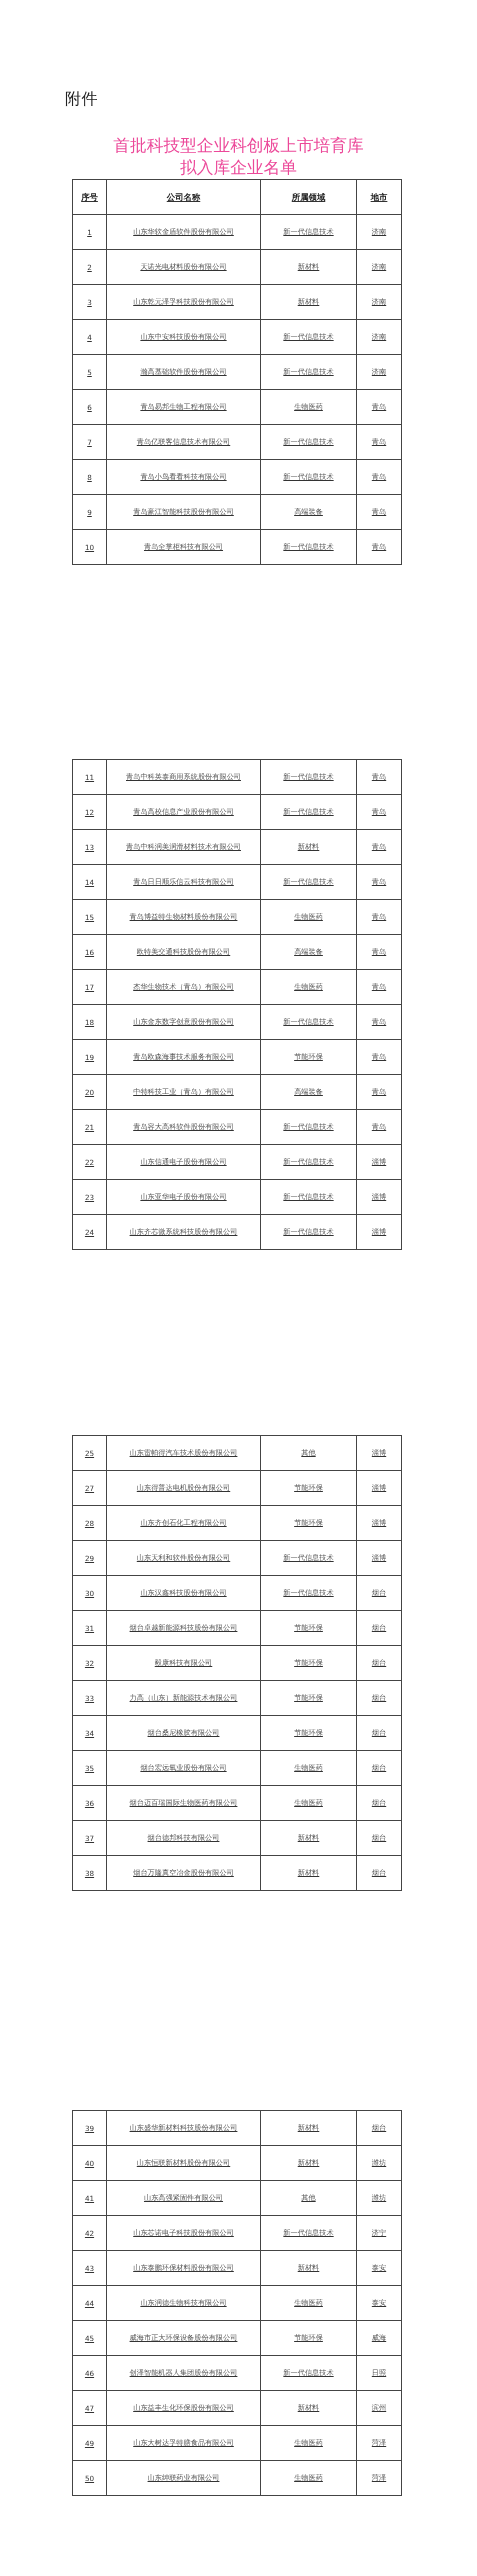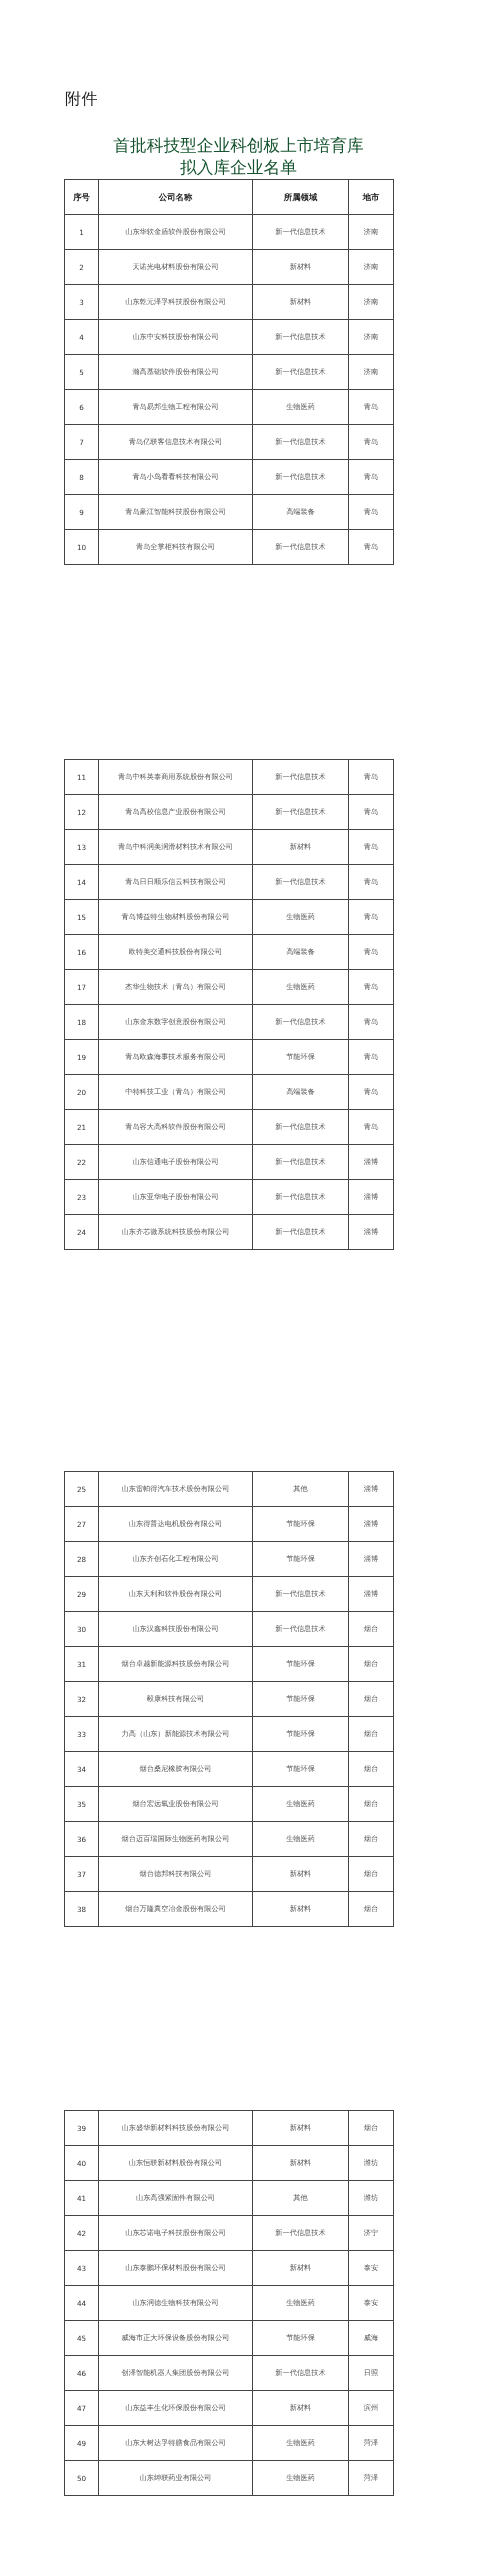--- a/index.html
+++ b/index.html
@@ -7,42 +7,42 @@
       width: 477px; height: 2576px; position: relative; overflow: hidden;
       font-family: "DejaVu Sans", "Liberation Sans", sans-serif;
       color: #333;
     }
     .attach-label {
       position: absolute; left: 65px; top: 89px;
       font-size: 16px; color: #222; letter-spacing: 0.4px;
     }
     .title {
       position: absolute; left: 0; width: 477px; text-align: center;
-      color: #14532d; font-size: 16.7px; line-height: 22px;
+      color: #ec4899; font-size: 16.7px; line-height: 22px;
       top: 134px;
     }
     .title div { margin: 0; }
     table.list {
-      position: absolute; left: 64px; width: 330px;
-      border-collapse: collapse; table-layout: fixed;
+      position: absolute; left: 72px; width: 330px;
+      border-collapse: collapse; table-layout: fixed; text-decoration: underline;
     }
     table.list td, table.list th {
       border: 1px solid #444; text-align: center; vertical-align: middle;
       padding: 0; height: 34px; overflow: hidden; white-space: nowrap;
     }
     table.list th { font-weight: bold; font-size: 8.4px; color: #222; height: 34px; }
     table.list td { font-size: 7.2px; color: #555; }
     table.list td.no { font-size: 7.2px; color: #333; }
     col.c-no { width: 34px; }
     col.c-name { width: 154px; }
     col.c-field { width: 96px; }
     col.c-city { width: 45px; }
     #t1 { top: 179px; }
     #t2 { top: 759px; }
-    #t3 { top: 1435px; margin-top: 36px; }
+    #t3 { top: 1435px; }
     #t4 { top: 2110px; }
   </style>
 </head>
 <body>
 
 <div class="attach-label">附件</div>
 
 <div class="title">
   <div>首批科技型企业科创板上市培育库</div>
   <div>拟入库企业名单</div>

